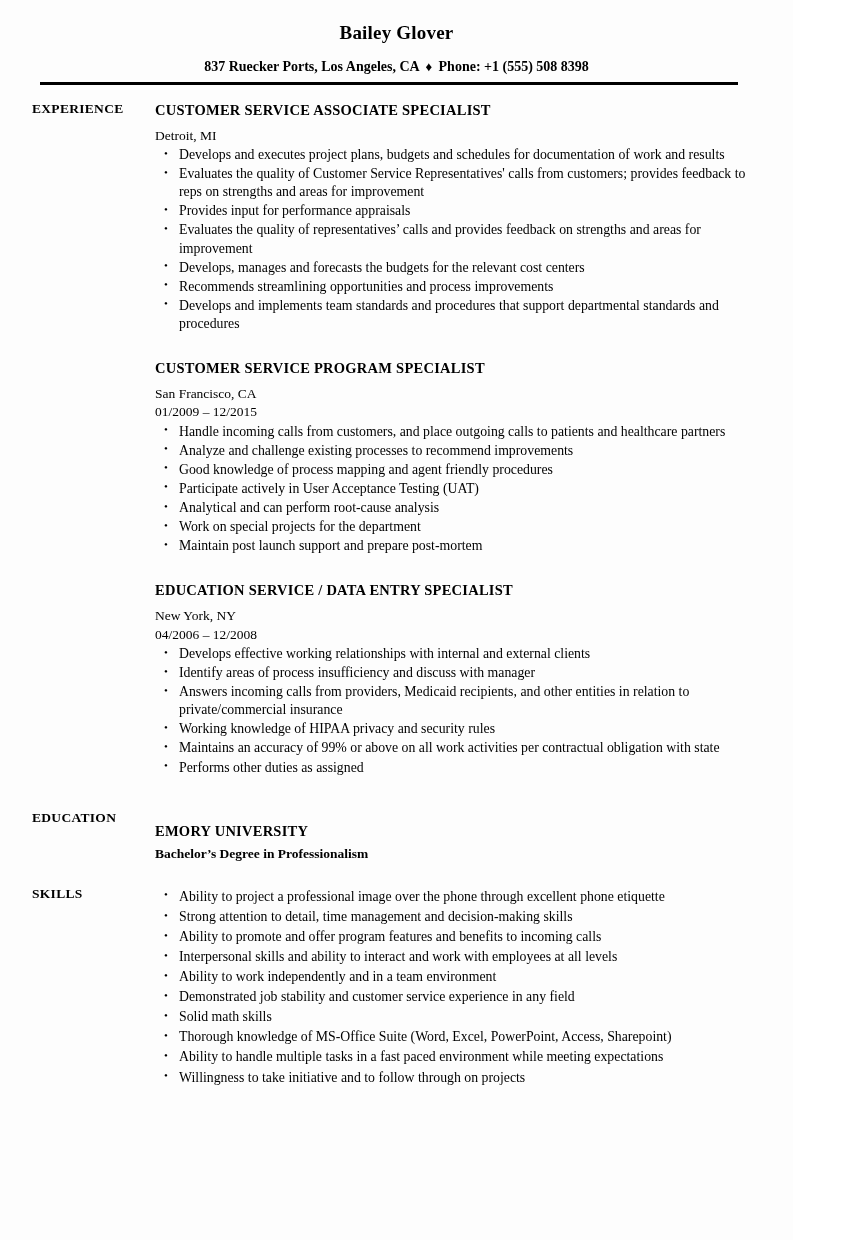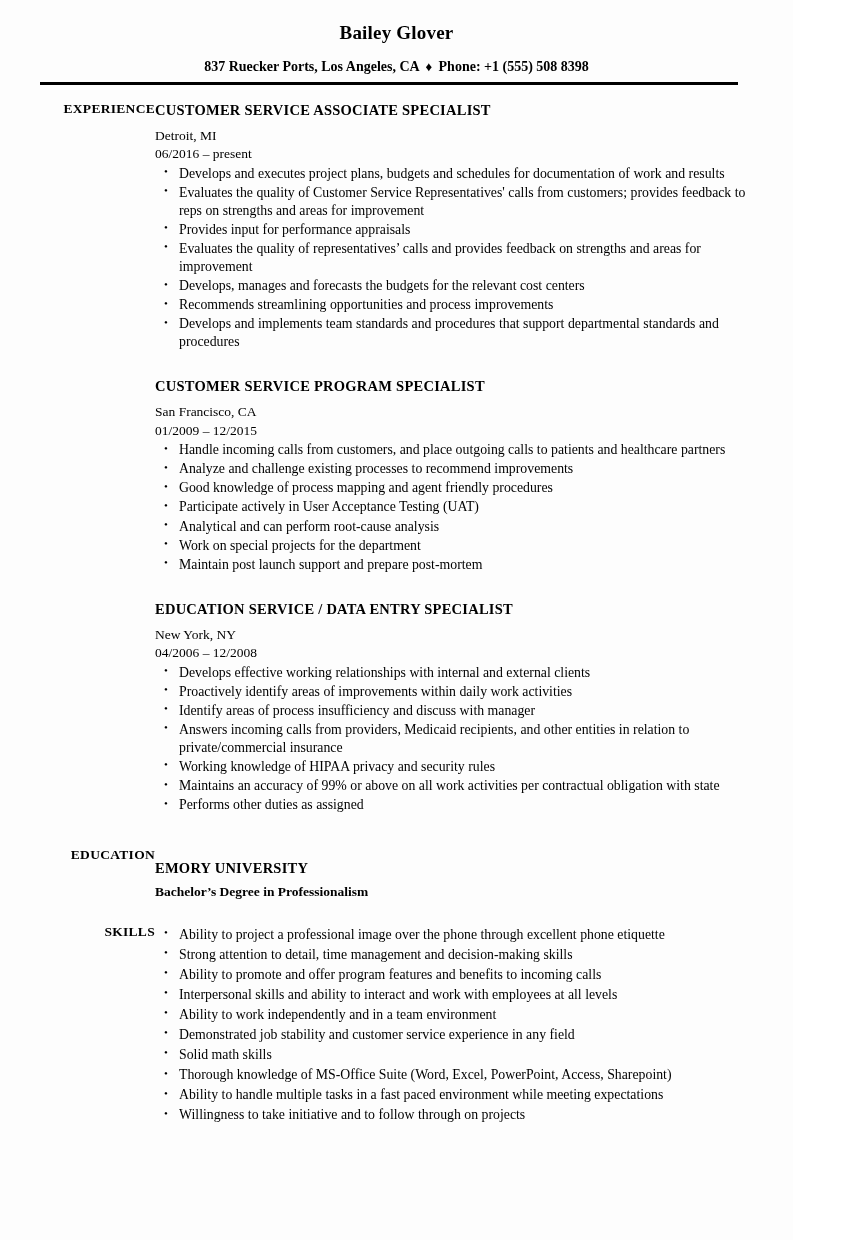--- a/index.html
+++ b/index.html
@@ -54,26 +54,25 @@
 
   
   .section {
     display: flex;
     align-items: flex-start;
   }
   .section-label {
     width: 155px;
     flex: 0 0 155px;
     box-sizing: border-box;
-    padding-left: 48px;
+    padding-left: 32px;
     font-size: 13.5px;
     font-weight: bold;
     letter-spacing: 0.3px;
     line-height: 1.25;
-    text-align: right;
   }
   .section-body {
     flex: 1 1 auto;
     padding-right: 26px;
   }
 
   #experience-section { margin-top: 16px; }
   #education-section  { margin-top: 33px; }
   #skills-section     { margin-top: 23px; }
 
@@ -151,21 +150,20 @@
     <div class="rule"></div>
   </div>
 
   <div class="section" id="experience-section">
     <div class="section-label">EXPERIENCE</div>
     <div class="section-body">
 
       <div class="job">
         <div class="job-title">CUSTOMER SERVICE ASSOCIATE SPECIALIST</div>
         <div class="job-location">Detroit, MI</div>
-        <div class="job-dates">06/2016 – present</div>
         <ul class="bullets">
           <li>Develops and executes project plans, budgets and schedules for documentation of work and results</li>
           <li>Evaluates the quality of Customer Service Representatives' calls from customers; provides feedback to reps on strengths and areas for improvement</li>
           <li>Provides input for performance appraisals</li>
           <li>Evaluates the quality of representatives’ calls and provides feedback on strengths and areas for improvement</li>
           <li>Develops, manages and forecasts the budgets for the relevant cost centers</li>
           <li>Recommends streamlining opportunities and process improvements</li>
           <li>Develops and implements team standards and procedures that support departmental standards and procedures</li>
         </ul>
       </div>
@@ -184,21 +182,20 @@
           <li>Maintain post launch support and prepare post-mortem</li>
         </ul>
       </div>
 
       <div class="job">
         <div class="job-title">EDUCATION SERVICE / DATA ENTRY SPECIALIST</div>
         <div class="job-location">New York, NY</div>
         <div class="job-dates">04/2006 – 12/2008</div>
         <ul class="bullets">
           <li>Develops effective working relationships with internal and external clients</li>
-          <li>Proactively identify areas of improvements within daily work activities</li>
           <li>Identify areas of process insufficiency and discuss with manager</li>
           <li>Answers incoming calls from providers, Medicaid recipients, and other entities in relation to private/commercial insurance</li>
           <li>Working knowledge of HIPAA privacy and security rules</li>
           <li>Maintains an accuracy of 99% or above on all work activities per contractual obligation with state</li>
           <li>Performs other duties as assigned</li>
         </ul>
       </div>
 
     </div>
   </div>

